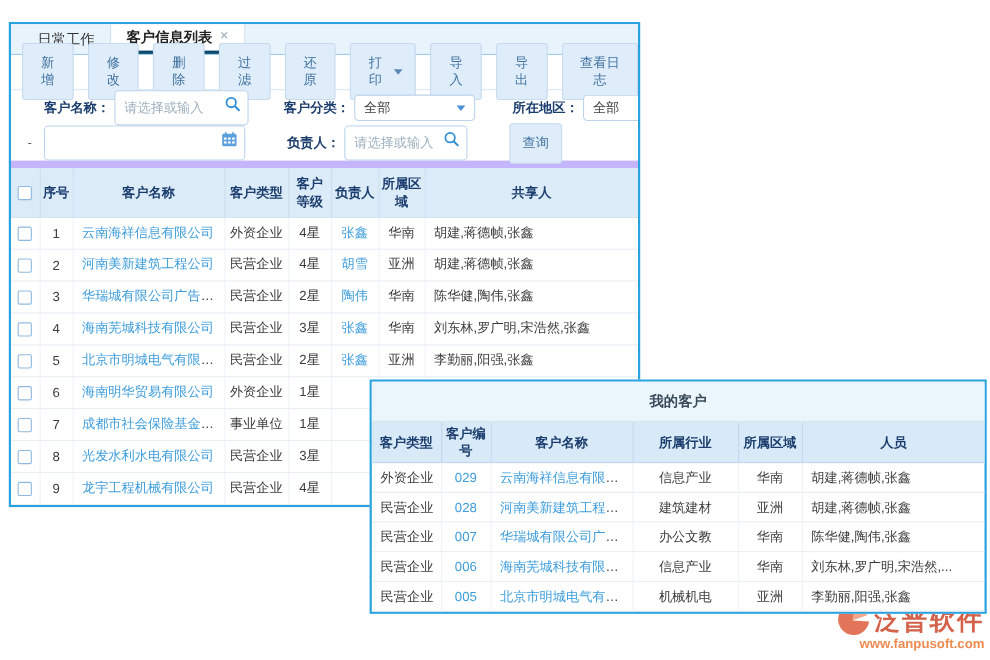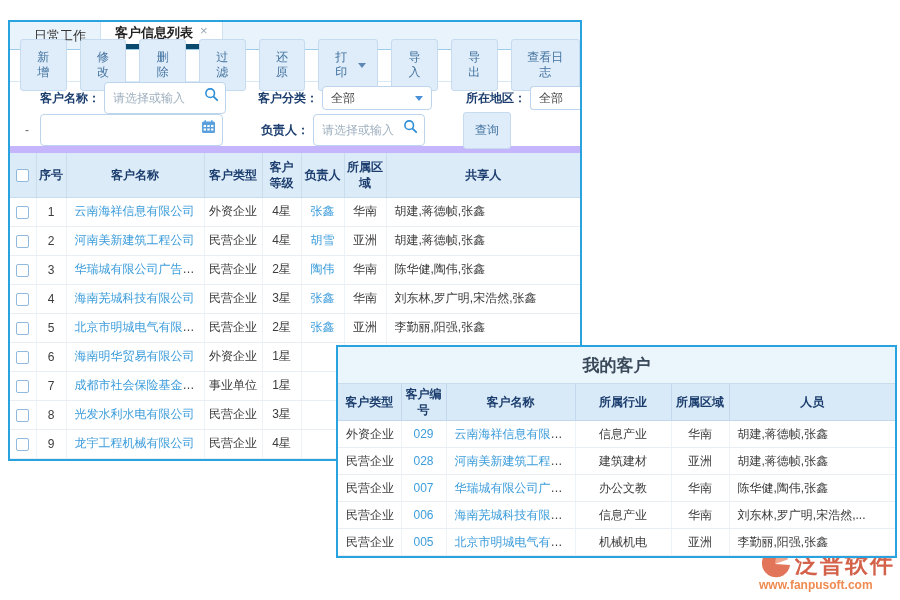--- a/index.html
+++ b/index.html
@@ -13,21 +13,21 @@
     font-family:"Liberation Sans","DejaVu Sans",sans-serif;font-size:12px;color:#3c3c3c;position:relative;}
 
   
   .main-panel{position:absolute;left:8px;top:20px;width:574px;border:2px solid var(--accent);
     background:#fff;overflow:hidden;z-index:1;}
 
   .tabstrip{display:flex;align-items:stretch;height:28px;background:var(--strip-bg);
     border-bottom:1px solid #9ecdec;padding-left:10px;}
   .tab{display:flex;align-items:center;padding:0 14px;font-size:13px;color:#333;cursor:default;}
   .tab.active{background:#fff;font-weight:bold;color:#222;border-left:1px solid #cfe2f2;
-    border-right:1px solid #cfe2f2;border-bottom:5px solid #0c4a6e;}
+    border-right:1px solid #cfe2f2;border-bottom:3px solid #0c4a6e;}
   .tab .close{margin-left:7px;color:#9aa7b5;font-size:13px;font-weight:normal;line-height:1;margin-top:-6px;}
 
   .toolbar{display:flex;align-items:center;gap:13px;padding:5px 0 6px 10px;background:#fff;
     border-bottom:1px solid #d9e8f5;height:32px;}
   .btn{display:inline-flex;align-items:center;background:var(--button-bg);border:1px solid #c6daf0;
     border-radius:3px;color:var(--button-text);font-size:12px;padding:10px 11px;line-height:15px;cursor:pointer;
     font-family:inherit;}
   .caret{display:inline-block;margin-left:6px;width:0;height:0;border-left:4px solid transparent;
     border-right:4px solid transparent;border-top:5px solid #5d87b5;}
 
@@ -57,31 +57,31 @@
   .grid th:last-child,.grid td:last-child{border-right:none;}
   .grid td.l{text-align:left;padding-left:8px;}
   .grid a{color:var(--link);text-decoration:none;cursor:pointer;}
   .checkbox{display:inline-block;width:13px;height:13px;border:1px solid #8fb9de;border-radius:2px;
     background:#fff;vertical-align:middle;}
 
   
   .overlay{position:absolute;left:336px;top:345px;width:561px;border:2px solid var(--accent);
     background:#fff;z-index:10;}
   .overlay-title{height:37px;display:flex;align-items:center;justify-content:center;
-    background:var(--overlay-title-bg);border-bottom:1px solid #c9dded;font-size:17px;font-weight:bold;color:#3a4a5a;}
+    background:var(--overlay-title-bg);border-bottom:1px solid #c9dded;font-size:13px;font-weight:bold;color:#3a4a5a;}
   .ogrid th{background:var(--overlay-header-bg);color:var(--label-text);font-weight:bold;font-size:12px;
     height:36px;border-right:1px solid #c3d8ec;border-bottom:1px solid #c3d8ec;padding:2px;line-height:1.35;}
   .ogrid td{height:27px;border-right:1px solid #eef3f8;border-bottom:1px solid #e9eef4;
     padding:0 4px;text-align:center;white-space:nowrap;overflow:hidden;text-overflow:ellipsis;}
   .ogrid th:last-child,.ogrid td:last-child{border-right:none;}
   .ogrid td.l{text-align:left;padding-left:8px;}
   .ogrid a{color:var(--link);text-decoration:none;cursor:pointer;}
 
   
-  .logo{position:absolute;right:5px;bottom:8px;z-index:5;text-align:left;}
+  .logo{position:absolute;right:5px;bottom:8px;z-index:5;text-align:right;}
   .logo-top{display:flex;align-items:center;gap:4px;}
   .logo-brand{font-size:23px;font-weight:bold;color:var(--logo-red);letter-spacing:2px;}
   .logo-url{font-size:12px;font-weight:bold;color:var(--logo-orange);margin-top:-2px;}
 </style>
 </head>
 <body>
 
 <div class="main-panel">
 
   <div class="tabstrip">

